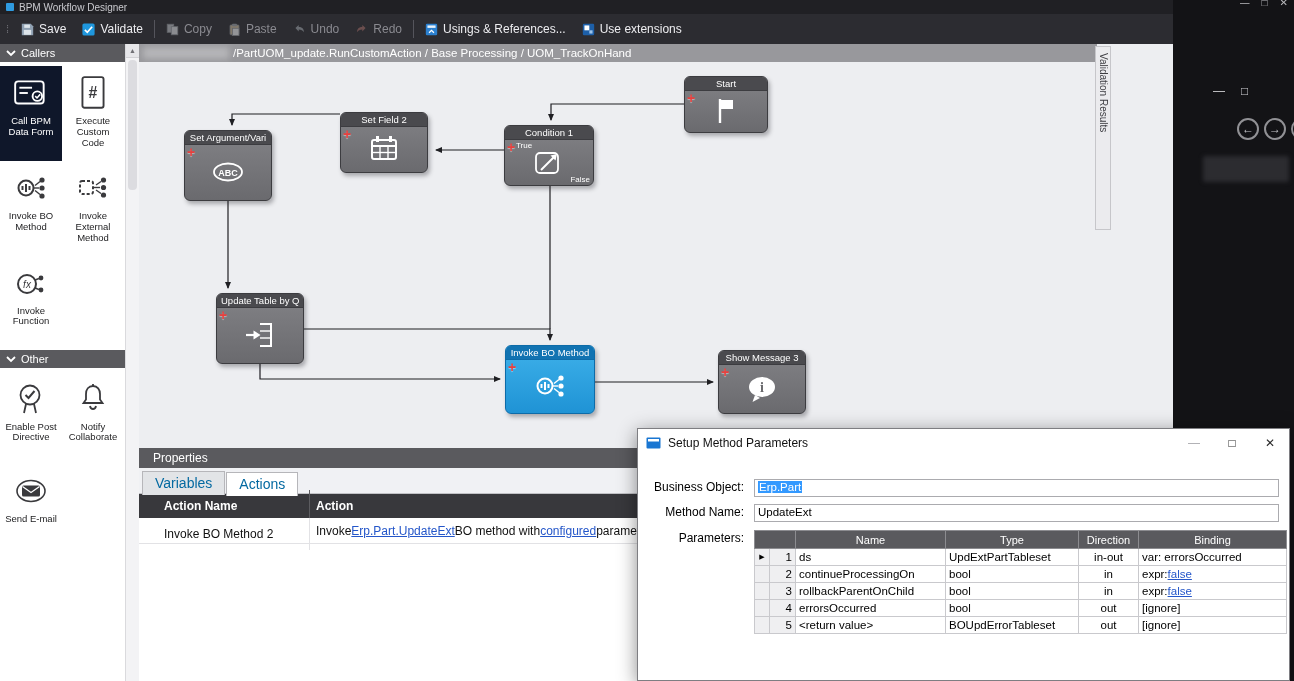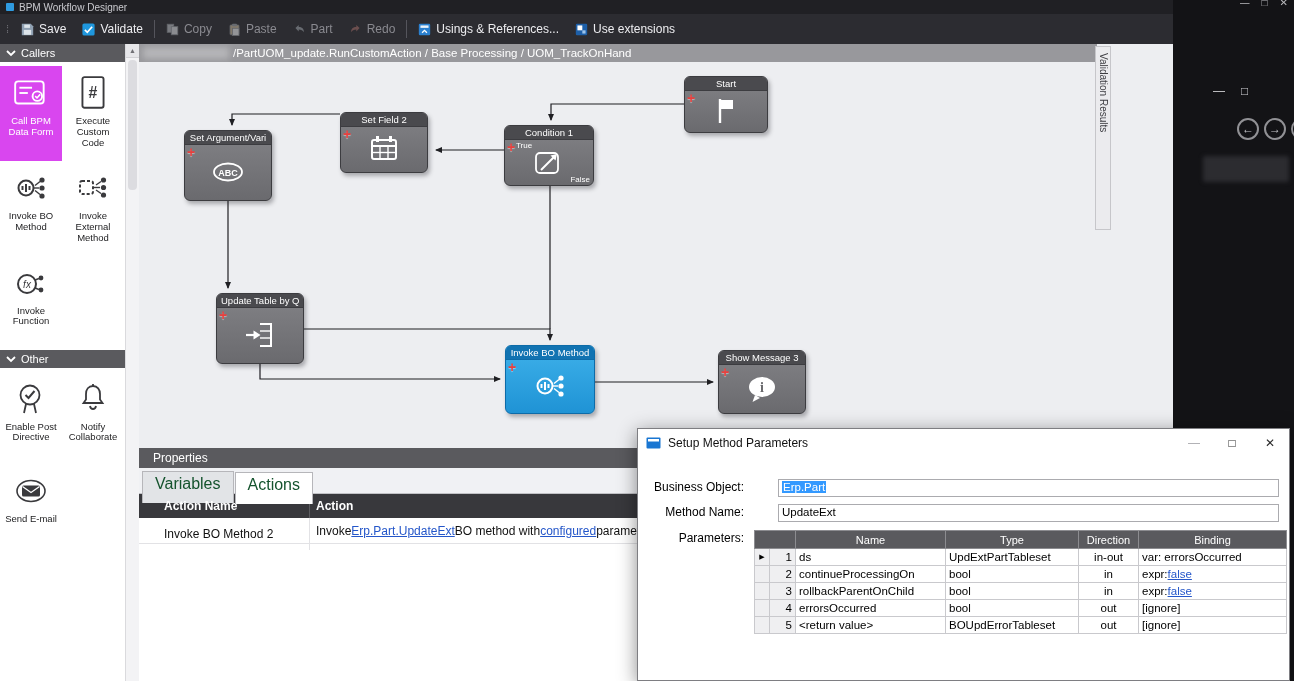--- a/index.html
+++ b/index.html
@@ -22,21 +22,21 @@
   .tb-ico{display:inline-flex;width:13px;height:13px;}
   .tb-sep{width:1px;height:18px;background:#55555c;margin:0 3px;}
 
   
   .sidebar{position:absolute;left:0;top:44px;width:125px;bottom:0;background:#fff;overflow:hidden;}
   .sb-header{height:18px;background:#5a5a5e;color:#fff;font-size:11px;display:flex;align-items:center;gap:5px;padding:0 6px;}
   .sb-grid{display:flex;flex-wrap:wrap;padding:4px 0 2px 0;}
   .sb-item{width:62px;min-height:92px;display:flex;flex-direction:column;align-items:center;text-align:center;
     padding:8px 2px 12px;gap:4px;color:#3a3a3d;cursor:default;}
   .sb-lbl{font-size:9.5px;line-height:1.15;color:#1c1c1e;}
-  .sb-item.selected{background:#d946ef;color:#fff;}
+  .sb-item.selected{background:#0f172a;color:#fff;}
   .sb-item.selected .sb-lbl{color:#fff;}
   .sb-ico{display:inline-flex;width:38px;height:38px;align-items:center;justify-content:center;}
 
   
   .scroll-strip{position:absolute;left:125px;top:44px;width:14px;bottom:0;background:#f3f3f5;border-left:1px solid #dadadd;}
   .scroll-up{height:14px;background:#e6e6e9;color:#707075;font-size:7px;text-align:center;line-height:14px;border-bottom:1px solid #d2d2d6;}
   .scroll-thumb{position:absolute;top:16px;left:2px;width:9px;height:130px;background:#dcdce0;border-radius:4px;}
 
   
   .canvas{position:absolute;left:139px;top:44px;width:1034px;height:404px;background:#edeef1;overflow:hidden;}
@@ -59,42 +59,42 @@
   .node.selected{background:linear-gradient(180deg,#3eb1ea 0%,#1f93d5 100%);border-color:#0d6ba8;}
   .node.selected .n-hdr{background:#1173b2;border-bottom-color:#0d6ba8;}
   .n-true{position:absolute;left:11px;top:1px;font-size:8px;}
   .n-false{position:absolute;right:3px;bottom:0;font-size:8px;}
   .n-ico{display:inline-flex;}
 
   
   .properties{position:absolute;left:139px;top:448px;width:1034px;height:233px;background:#fff;}
   .prop-hdr{height:20px;background:#5a5a5e;color:#fff;font-size:12px;line-height:20px;padding-left:14px;}
   .tabstrip{height:26px;background:#f0f1f4;border-bottom:1px solid #c2c2c6;padding:3px 0 0 3px;}
-  .tab{display:inline-block;padding:3px 12px 10px;font-size:16px;border:1px solid #b6b6ba;background:#e2e4e7;
-    color:#14532d;margin-right:1px;border-bottom:none;cursor:default;}
+  .tab{display:inline-block;padding:3px 12px 4px;font-size:14px;border:1px solid #b6b6ba;background:#e2e4e7;
+    color:#0369a1;margin-right:1px;border-bottom:none;cursor:default;}
   .tab.active{background:#fff;position:relative;top:1px;}
   .pt-head{display:flex;height:24px;background:#38383c;color:#fff;font-weight:bold;font-size:12px;align-items:center;}
   .pt-head .pt-c1{border-right:1px solid #5c5c60;}
   .pt-c1{width:152px;padding:16px 6px;flex-shrink:0;height:100%;display:flex;align-items:center;white-space:nowrap;overflow:hidden;margin-left:19px;}
   .pt-c2{flex:1;padding:0 6px;height:100%;display:flex;align-items:center;white-space:nowrap;overflow:hidden;}
   .pt-row{display:flex;height:26px;font-size:12px;border-bottom:1px solid #e2e2e5;background:#fff;color:#111;}
   .pt-row .pt-c1{border-right:1px solid #e2e2e5;}
   .lnk{color:#2456c9;text-decoration:underline;cursor:pointer;white-space:pre;}
 
   
   .dialog{position:absolute;left:637px;top:428px;width:653px;height:253px;background:#fff;border:1px solid #7e7e82;
     box-shadow:0 4px 18px rgba(0,0,0,.45);z-index:20;font-size:12px;overflow:hidden;}
   .dlg-titlebar{height:28px;display:flex;align-items:center;padding-left:8px;background:#fff;}
   .dlg-ico{display:inline-flex;margin-right:7px;}
   .dlg-title{font-size:12px;color:#111;flex:1;}
   .dlg-ctrls{display:flex;height:28px;}
   .dlg-ctrls span{width:38px;text-align:center;line-height:28px;font-size:12px;color:#2a2a2a;cursor:default;}
   .dlg-ctrls .dlg-min{color:#a9a9ad;}
   .dlg-body{padding:22px 10px 0 8px;}
-  .dlg-row{display:flex;margin-bottom:7px;align-items:flex-start;gap:24px;}
+  .dlg-row{display:flex;margin-bottom:7px;align-items:flex-start;}
   .dlg-label{width:98px;text-align:right;margin-right:10px;padding-top:1px;color:#000;flex-shrink:0;font-size:12px;}
   .dlg-input{display:block;width:532px;height:18px;border:1px solid #ababaf;background:#fff;font-size:11.5px;
     padding:1px 3px;white-space:nowrap;overflow:hidden;color:#000;}
   .txt-sel{background:#3399ff;color:#fff;padding:0 1px;}
   .dlg-params{display:flex;margin-top:8px;}
   .pgrid{border-collapse:collapse;width:532px;table-layout:fixed;font-size:11.5px;color:#000;}
   .pgrid th{background:#5a5a5e;color:#fff;font-weight:normal;font-size:11px;height:18px;border:1px solid #8c8c90;
     overflow:hidden;white-space:nowrap;}
   .pgrid td{border:1px solid #c9c9cd;height:17px;padding:0 3px;white-space:nowrap;overflow:hidden;}
   .g-sel{padding:0 !important;text-align:center;font-size:7px;background:#efeff1;}
@@ -162,21 +162,21 @@
             </svg>
           </span>
           <span>Paste</span>
         </div>
         <div class="tb-btn off">
           <span class="tb-ico">
             <svg width="13" height="13" viewBox="0 0 16 16">
               <path d="M3 6 L7 2.5 V5 c4 0 6.5 2 6.5 6.5 C12 9 10 8 7 8 v2.5z" fill="#9aa0a6"></path>
             </svg>
           </span>
-          <span>Part</span>
+          <span>Undo</span>
         </div>
         <div class="tb-btn off">
           <span class="tb-ico">
             <svg width="13" height="13" viewBox="0 0 16 16">
               <path d="M13 6 L9 2.5 V5 C5 5 2.5 7 2.5 11.5 C4 9 6 8 9 8 v2.5z" fill="#9f6b66"></path>
             </svg>
           </span>
           <span>Redo</span>
         </div>
         <span class="tb-sep"></span>

